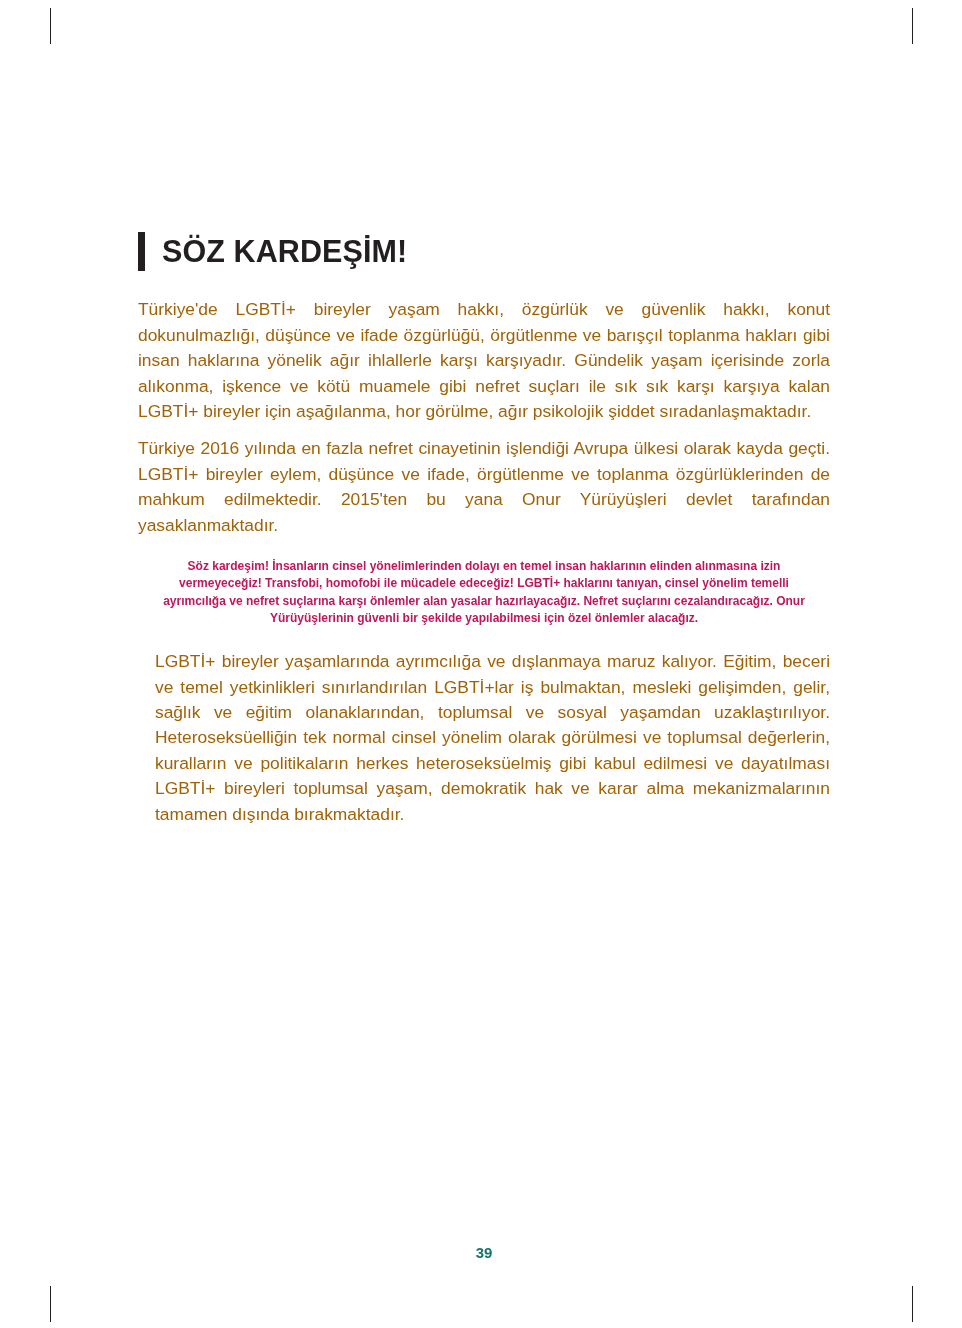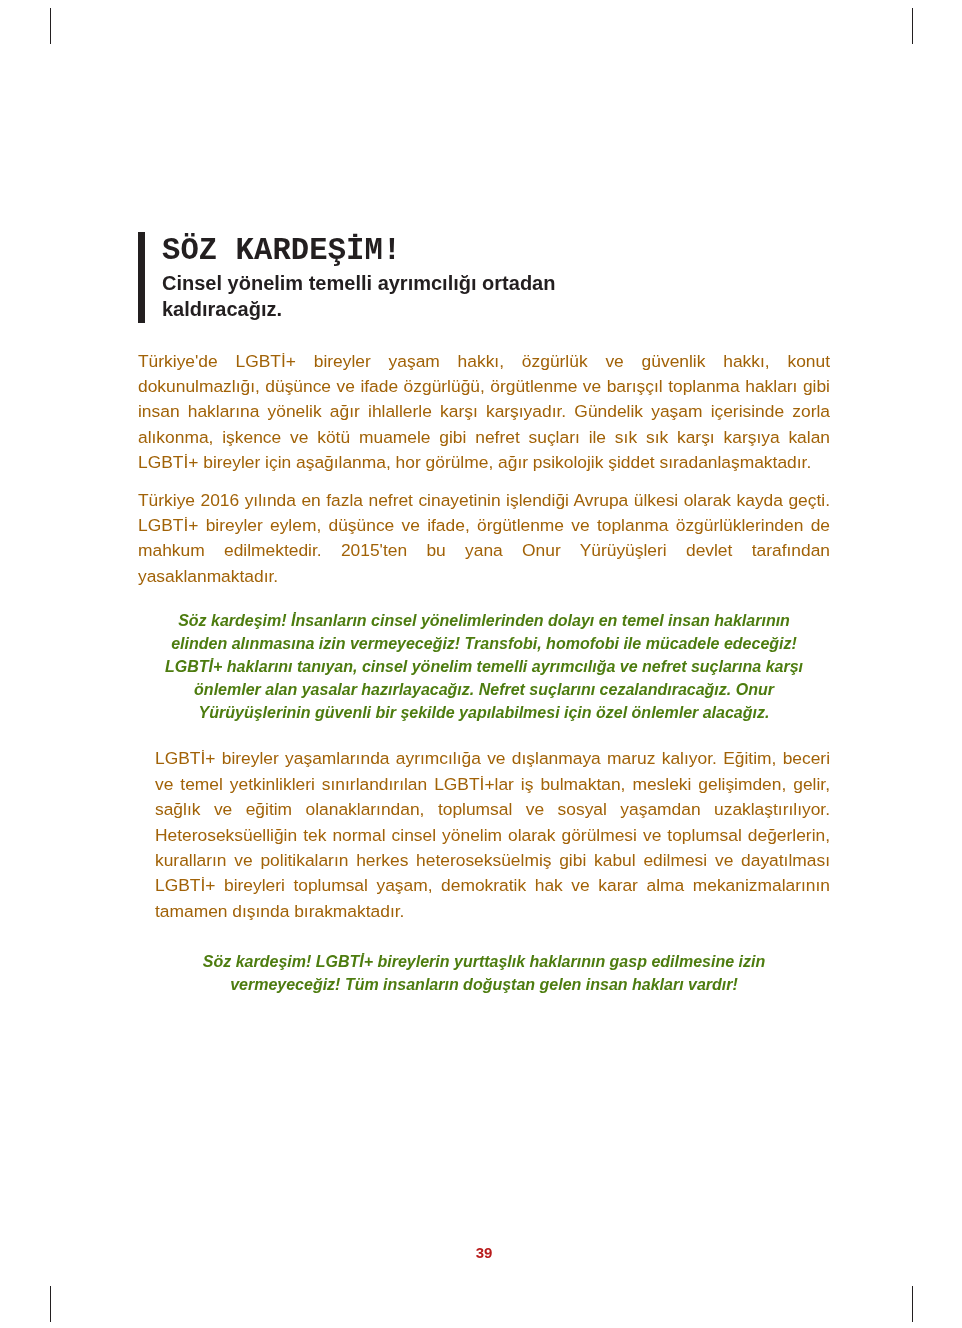--- a/index.html
+++ b/index.html
@@ -48,88 +48,84 @@
   .title-texts {
     padding-top: 2px;
   }
   .doc-title {
     font-size: 30.5px;
     font-weight: bold;
     letter-spacing: 0.1px;
     line-height: 1.13;
     margin: 0 0 3px 0;
     color: #231f20;
-    font-family: Liberation Mono, monospace;
   }
   .doc-subtitle {
     font-size: 20px;
     font-weight: bold;
     line-height: 1.28;
     margin: 0;
     color: #231f20;
     max-width: 470px;
   }
 
   p.body {
     font-size: 17.4px;
     line-height: 1.46;
     margin: 0 0 12px 0;
     text-align: justify;
     color: #a16207;
   }
   p.body.last { margin-bottom: 0; margin-left: 17px; }
 
   .callout {
-    color: #4d7c0f;
+    color: #be185d;
     font-weight: bold;
-    font-size: 16px;
+    font-size: 12px;
     line-height: 1.44;
     text-align: center;
     margin: 20px 0 22px 0;
     padding: 0 14px;
-    font-style: italic;
   }
   .callout.second {
     margin: 26px 0 0 0;
     padding: 0 30px;
   }
 
   .page-number {
     position: absolute;
     left: 0;
     top: 1012px;
     width: 692px;
     text-align: center;
     font-size: 15px;
     font-weight: bold;
-    color: #b91c1c;
+    color: #0f766e;
   }
 </style>
 </head>
 <body>
 
 <div class="crop tl-v"></div>
 <div class="crop tr-v"></div>
 <div class="crop bl-v"></div>
 <div class="crop br-v"></div>
 
 <div class="page">
 
   <div class="title-block">
     <div class="title-bar"></div>
     <div class="title-texts">
       <h1 class="doc-title">SÖZ KARDEŞİM!</h1>
-      <h2 class="doc-subtitle">Cinsel yönelim temelli ayrımcılığı ortadan kaldıracağız.</h2>
     </div>
   </div>
 
   <p class="body">Türkiye'de LGBTİ+ bireyler yaşam hakkı, özgürlük ve güvenlik hakkı, konut dokunulmazlığı, düşünce ve ifade özgürlüğü, örgütlenme ve barışçıl toplanma hakları gibi insan haklarına yönelik ağır ihlallerle karşı karşıyadır. Gündelik yaşam içerisinde zorla alıkonma, işkence ve kötü muamele gibi nefret suçları ile sık sık karşı karşıya kalan LGBTİ+ bireyler için aşağılanma, hor görülme, ağır psikolojik şiddet sıradanlaşmaktadır.</p>
   <p class="body">Türkiye 2016 yılında en fazla nefret cinayetinin işlendiği Avrupa ülkesi olarak kayda geçti. LGBTİ+ bireyler eylem, düşünce ve ifade, örgütlenme ve toplanma özgürlüklerinden de mahkum edilmektedir. 2015'ten bu yana Onur Yürüyüşleri devlet tarafından yasaklanmaktadır.</p>
 
   <div class="callout">Söz kardeşim! İnsanların cinsel yönelimlerinden dolayı en temel insan haklarının elinden alınmasına izin vermeyeceğiz! Transfobi, homofobi ile mücadele edeceğiz! LGBTİ+ haklarını tanıyan, cinsel yönelim temelli ayrımcılığa ve nefret suçlarına karşı önlemler alan yasalar hazırlayacağız. Nefret suçlarını cezalandıracağız. Onur Yürüyüşlerinin güvenli bir şekilde yapılabilmesi için özel önlemler alacağız.</div>
 
   <p class="body last">LGBTİ+ bireyler yaşamlarında ayrımcılığa ve dışlanmaya maruz kalıyor. Eğitim, beceri ve temel yetkinlikleri sınırlandırılan LGBTİ+lar iş bulmaktan, mesleki gelişimden, gelir, sağlık ve eğitim olanaklarından, toplumsal ve sosyal yaşamdan uzaklaştırılıyor. Heteroseksüelliğin tek normal cinsel yönelim olarak görülmesi ve toplumsal değerlerin, kuralların ve politikaların herkes heteroseksüelmiş gibi kabul edilmesi ve dayatılması LGBTİ+ bireyleri toplumsal yaşam, demokratik hak ve karar alma mekanizmalarının tamamen dışında bırakmaktadır.</p>
 
-  <div class="callout second">Söz kardeşim! LGBTİ+ bireylerin yurttaşlık haklarının gasp edilmesine izin vermeyeceğiz! Tüm insanların doğuştan gelen insan hakları vardır!</div>
 
   <div class="page-number">39</div>
 
 </div>
 
 </body></html>

